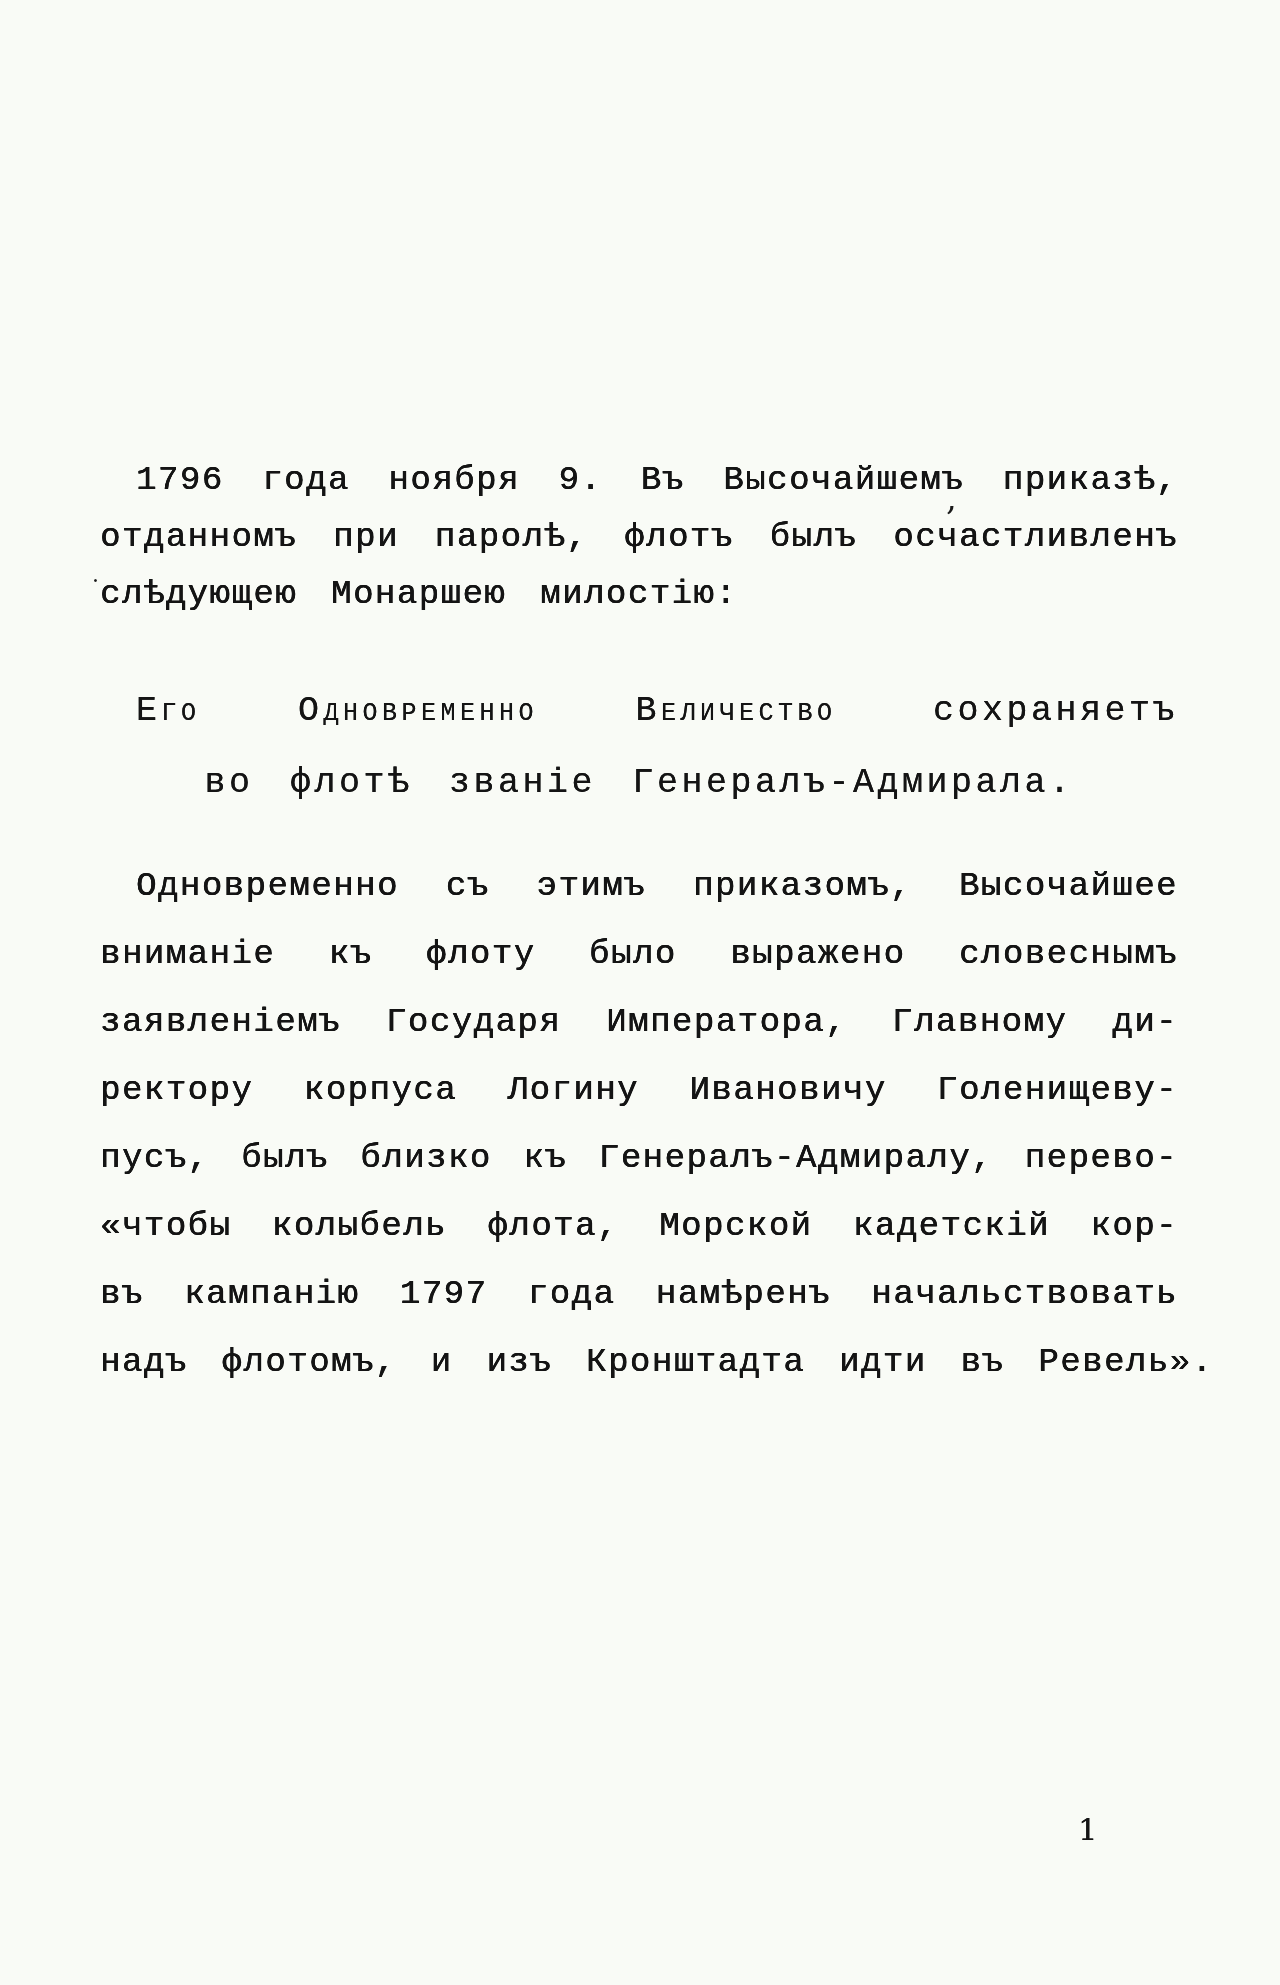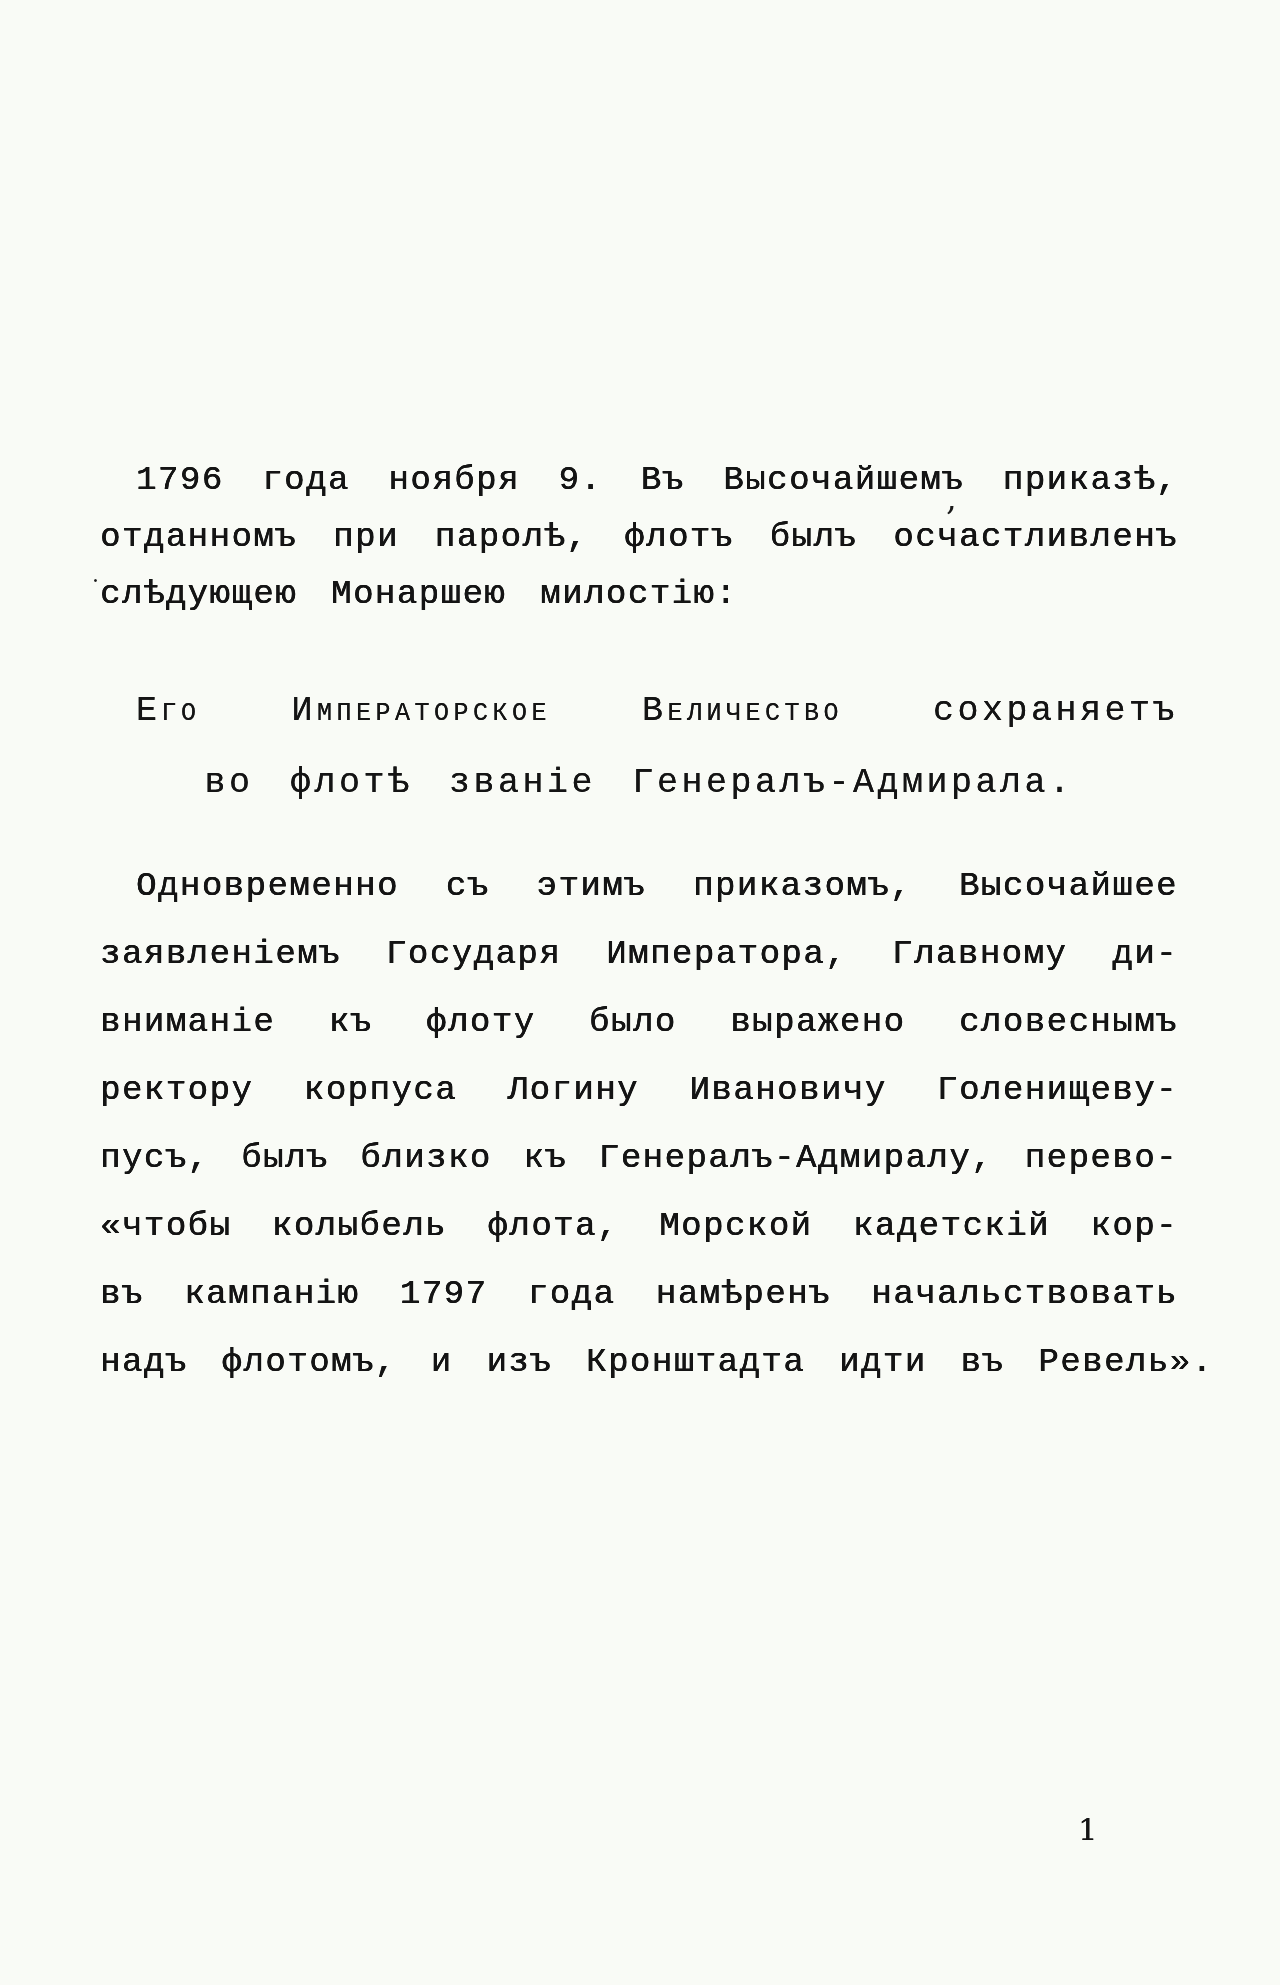--- a/index.html
+++ b/index.html
@@ -78,28 +78,28 @@
 <div class="page">
   <div class="column">
 
     <div class="para p1">
       <div class="line just indent">1796 года ноября 9. Въ Высочайшемъ приказѣ,</div>
       <div class="line just">отданномъ при паролѣ, флотъ былъ осчастливленъ</div>
       <div class="line loose">слѣдующею Монаршею милостію:</div>
     </div>
 
     <div class="para decree">
-      <div class="line just indent"><span class="sc">Его Императорское Величество</span> <span>сохраняетъ</span></div>
+      <div class="line just indent"><span class="sc">Его Одновременно Величество</span> <span>сохраняетъ</span></div>
       <div class="line loose">во флотѣ званіе Генералъ-Адмирала.</div>
     </div>
 
     <div class="para p3">
       <div class="line just indent">Одновременно съ этимъ приказомъ, Высочайшее</div>
+      <div class="line just">вниманіе къ флоту было выражено словеснымъ</div>
       <div class="line just">заявленіемъ Государя Императора, Главному ди-</div>
-      <div class="line just">вниманіе къ флоту было выражено словеснымъ</div>
       <div class="line just">ректору корпуса Логину Ивановичу Голенищеву-</div>
       <div class="line just">пусъ, былъ близко къ Генералъ-Адмиралу, перево-</div>
       <div class="line just">«чтобы колыбель флота, Морской кадетскій кор-</div>
       <div class="line just">въ кампанію 1797 года намѣренъ начальствовать</div>
       <div class="line loose">надъ флотомъ, и изъ Кронштадта идти въ Ревель».</div>
     </div>
 
   </div>
 
   <div class="artifact comma">,</div>

